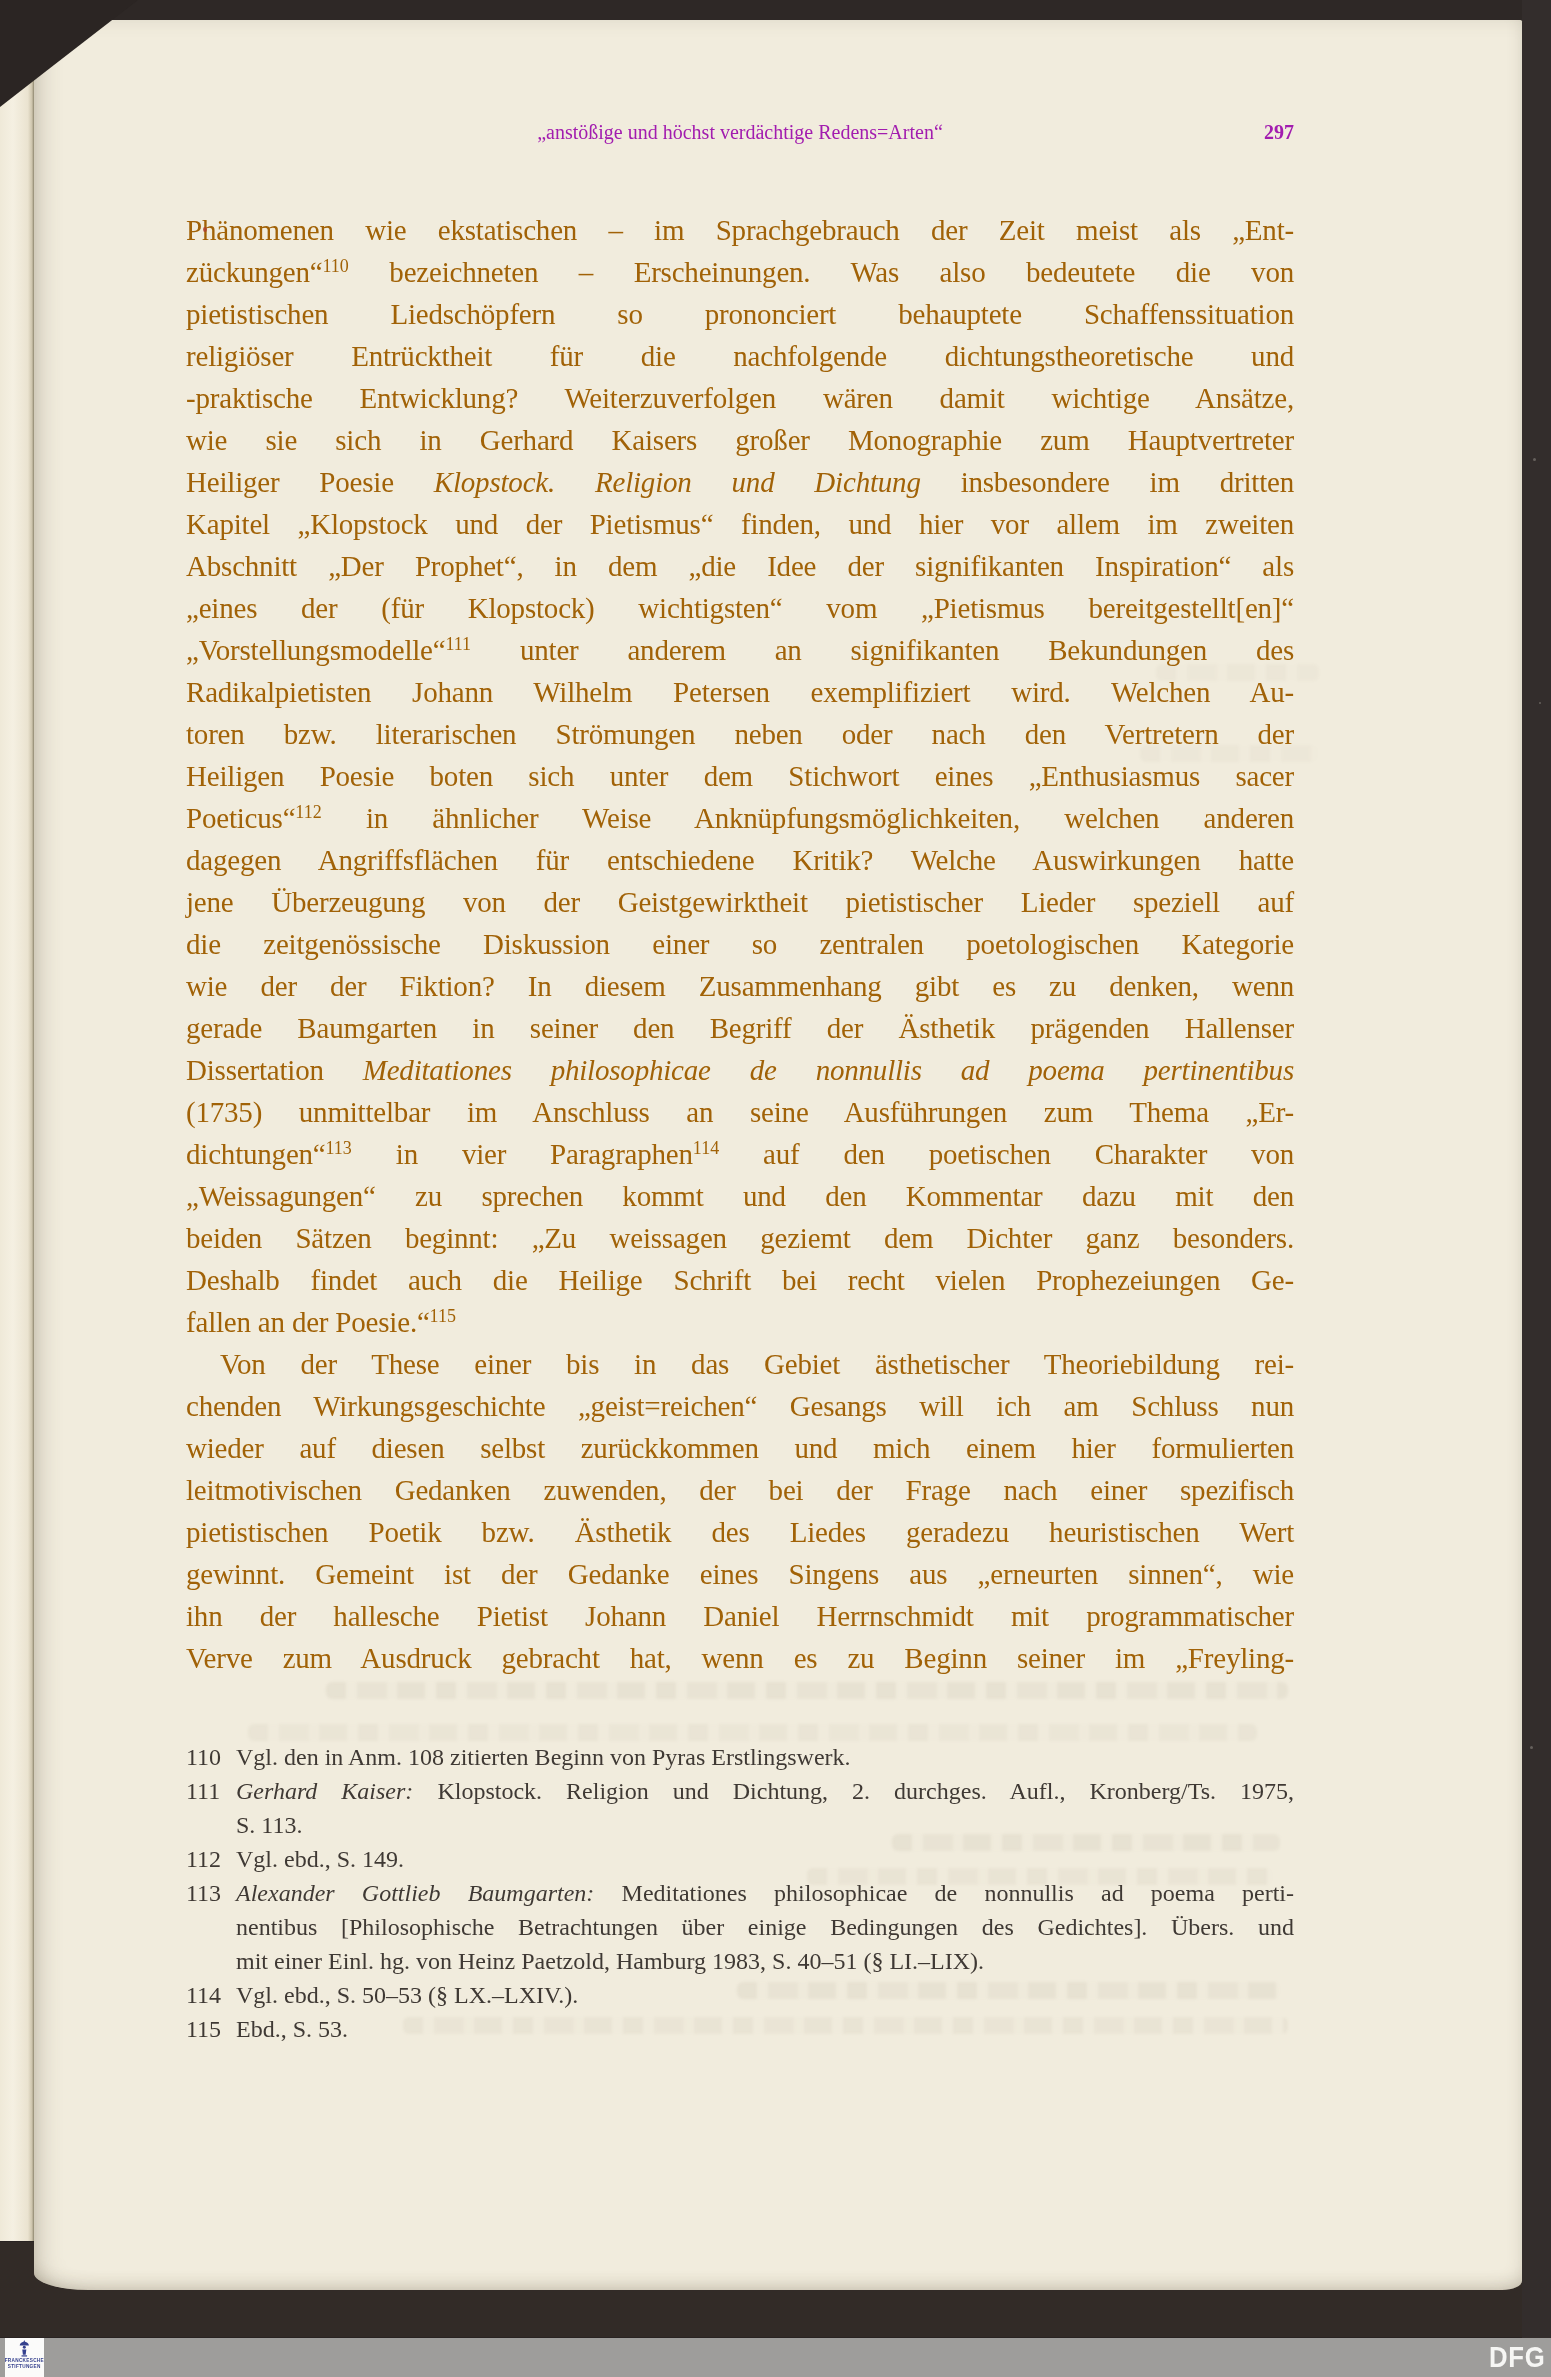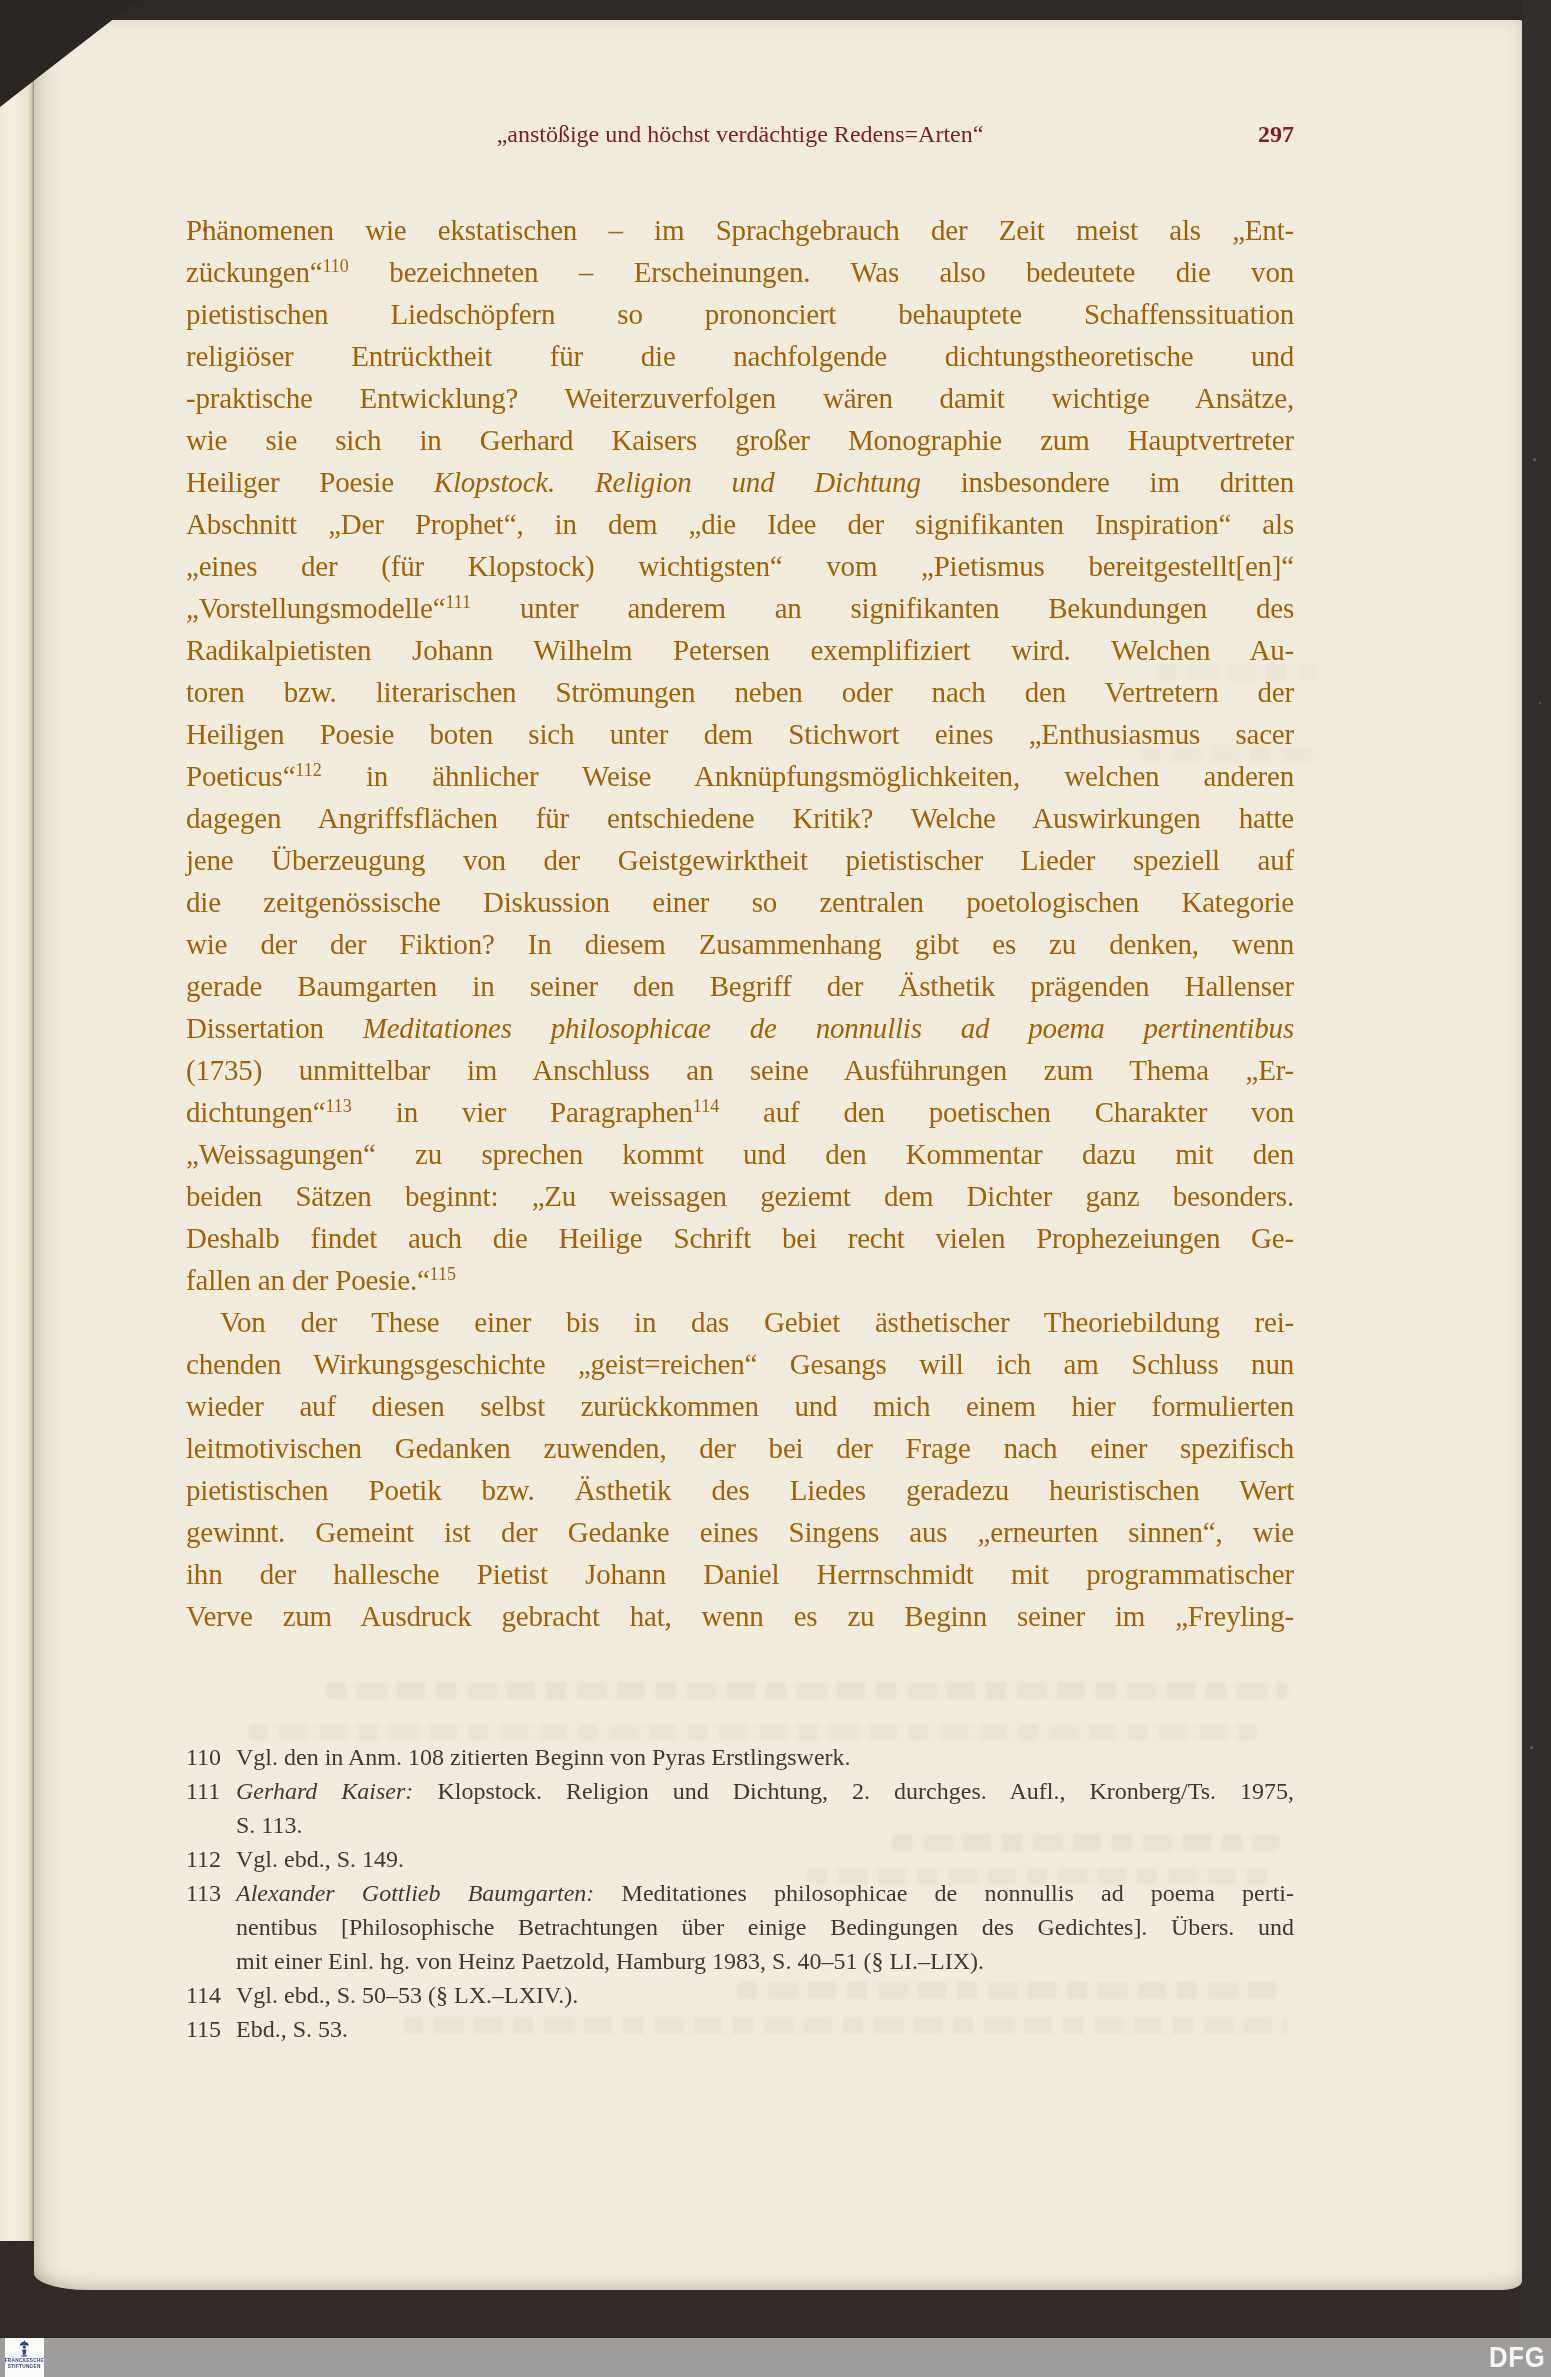--- a/index.html
+++ b/index.html
@@ -18,21 +18,21 @@
 
   
   #page{position:absolute;left:34px;top:20px;width:1488px;height:2270px;background:#f1ecdd;
     border-radius:1.6px 1.6px 20px 54px / 1.6px 1.6px 9.3px 17px;
     box-shadow:inset 12.4px 0 28px -14px rgba(84,72,52,.42), inset -4.7px -9.3px 20px -11px rgba(84,72,52,.32);}
   #corner-wedge{position:absolute;left:0;top:0;width:138px;height:107px;background:#2b2523;
     clip-path:polygon(0 0,100% 0,34% 66%,0 100%);}
 
   
   #running-header{position:absolute;left:152px;top:101px;width:1108px;height:37px;
-    font-size:24px;color:#7f1d1d;}
+    font-size:20px;color:#a21caf;}
   #running-header .title{display:block;text-align:center;}
   #running-header .pagenum{position:absolute;right:0;top:0;font-weight:bold;}
 
   
   #body-block{position:absolute;left:152px;top:189px;width:1108px;font-size:29px;color:#a16207;}
   .line{height:42px;line-height:42px;text-align:justify;text-align-last:justify;letter-spacing:-0.2px;}
   .line.l{text-align:center;text-align-last:left;}
   .line.ind{padding-left:34px;}
   .i{font-style:italic;}
   .sup{font-size:18px;position:relative;top:-10px;letter-spacing:0;}
@@ -83,20 +83,21 @@
     </div>
 
     <div id="body-block">
         <div class="line"><span>Phänomenen wie ekstatischen – im Sprachgebrauch der Zeit meist als „Ent-</span></div>
         <div class="line"><span>zückungen“</span><span class="sup">110</span><span> bezeichneten – Erscheinungen. Was also bedeutete die von</span></div>
         <div class="line"><span>pietistischen Liedschöpfern so prononciert behauptete Schaffenssituation</span></div>
         <div class="line"><span>religiöser Entrücktheit für die nachfolgende dichtungstheoretische und</span></div>
         <div class="line"><span>-praktische Entwicklung? Weiterzuverfolgen wären damit wichtige Ansätze,</span></div>
         <div class="line"><span>wie sie sich in Gerhard Kaisers großer Monographie zum Hauptvertreter</span></div>
         <div class="line"><span>Heiliger Poesie </span><span class="i">Klopstock. Religion und Dichtung</span><span> insbesondere im dritten</span></div>
+        <div class="line"><span>Kapitel „Klopstock und der Pietismus“ finden, und hier vor allem im zweiten</span></div>
         <div class="line"><span>Abschnitt „Der Prophet“, in dem „die Idee der signifikanten Inspiration“ als</span></div>
         <div class="line"><span>„eines der (für Klopstock) wichtigsten“ vom „Pietismus bereitgestellt[en]“</span></div>
         <div class="line"><span>„Vorstellungsmodelle“</span><span class="sup">111</span><span> unter anderem an signifikanten Bekundungen des</span></div>
         <div class="line"><span>Radikalpietisten Johann Wilhelm Petersen exemplifiziert wird. Welchen Au-</span></div>
         <div class="line"><span>toren bzw. literarischen Strömungen neben oder nach den Vertretern der</span></div>
         <div class="line"><span>Heiligen Poesie boten sich unter dem Stichwort eines „Enthusiasmus sacer</span></div>
         <div class="line"><span>Poeticus“</span><span class="sup">112</span><span> in ähnlicher Weise Anknüpfungsmöglichkeiten, welchen anderen</span></div>
         <div class="line"><span>dagegen Angriffsflächen für entschiedene Kritik? Welche Auswirkungen hatte</span></div>
         <div class="line"><span>jene Überzeugung von der Geistgewirktheit pietistischer Lieder speziell auf</span></div>
         <div class="line"><span>die zeitgenössische Diskussion einer so zentralen poetologischen Kategorie</span></div>

